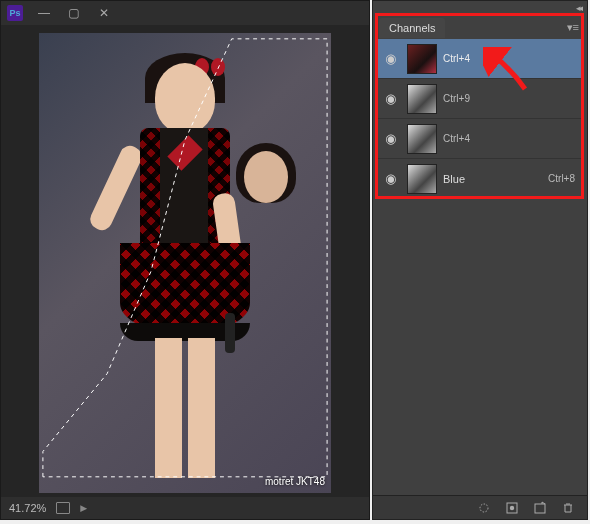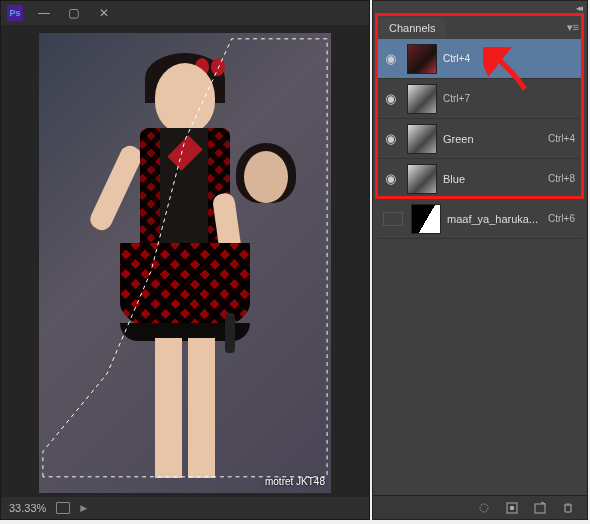--- a/index.html
+++ b/index.html
@@ -95,21 +95,21 @@
           <div class="legs"></div>
           <div class="mic"></div>
         </div>
         <span class="watermark">motret JKT48</span>
         <svg class="selection" viewBox="0 0 300 460" preserveAspectRatio="none">
           <path d="M4 456 L4 430 L70 350 L115 245 L150 110 L198 6 L296 6 L296 456 Z"></path>
         </svg>
       </div>
     </div>
     <div class="statusbar">
-      <span>33.33%</span>
+      <span>41.72%</span>
       <span class="doc-icon"></span>
       <span class="chev">▶</span>
     </div>
   </div>
 
   <div class="panel-side">
     <span class="collapse-bar">◂◂</span>
     <div class="highlight-box"></div>
     <div class="panel-tab">
       <span>Channels</span>
@@ -118,39 +118,32 @@
 
     <div class="channel-list">
       <div class="ch-row selected">
         <span class="eye">◉</span>
         <div class="thumb rgb"></div>
         <span class="ch-shortcut">Ctrl+4</span>
       </div>
       <div class="ch-row">
         <span class="eye">◉</span>
         <div class="thumb gray"></div>
-        <span class="ch-shortcut">Ctrl+7</span>
+        <span class="ch-shortcut">Ctrl+9</span>
       </div>
       <div class="ch-row">
         <span class="eye">◉</span>
         <div class="thumb gray"></div>
-        <span class="ch-name">Green</span>
         <span class="ch-shortcut">Ctrl+4</span>
       </div>
       <div class="ch-row">
         <span class="eye">◉</span>
         <div class="thumb gray"></div>
         <span class="ch-name">Blue</span>
         <span class="ch-shortcut">Ctrl+8</span>
-      </div>
-      <div class="ch-row">
-        <span class="eye-off"></span>
-        <div class="thumb alpha"></div>
-        <span class="ch-name">maaf_ya_haruka...</span>
-        <span class="ch-shortcut">Ctrl+6</span>
       </div>
     </div>
 
     <svg class="arrow-annot" width="50" height="50">
       <defs>
         <marker id="ah" markerWidth="8" markerHeight="8" refX="2" refY="4" orient="auto">
           <path d="M0,0 L8,4 L0,8 Z" fill="#f21a1a"></path>
         </marker>
       </defs>
       <path d="M42 42 Q28 22 10 8" stroke="#f21a1a" stroke-width="5" fill="none" marker-end="url(#ah)"></path>

